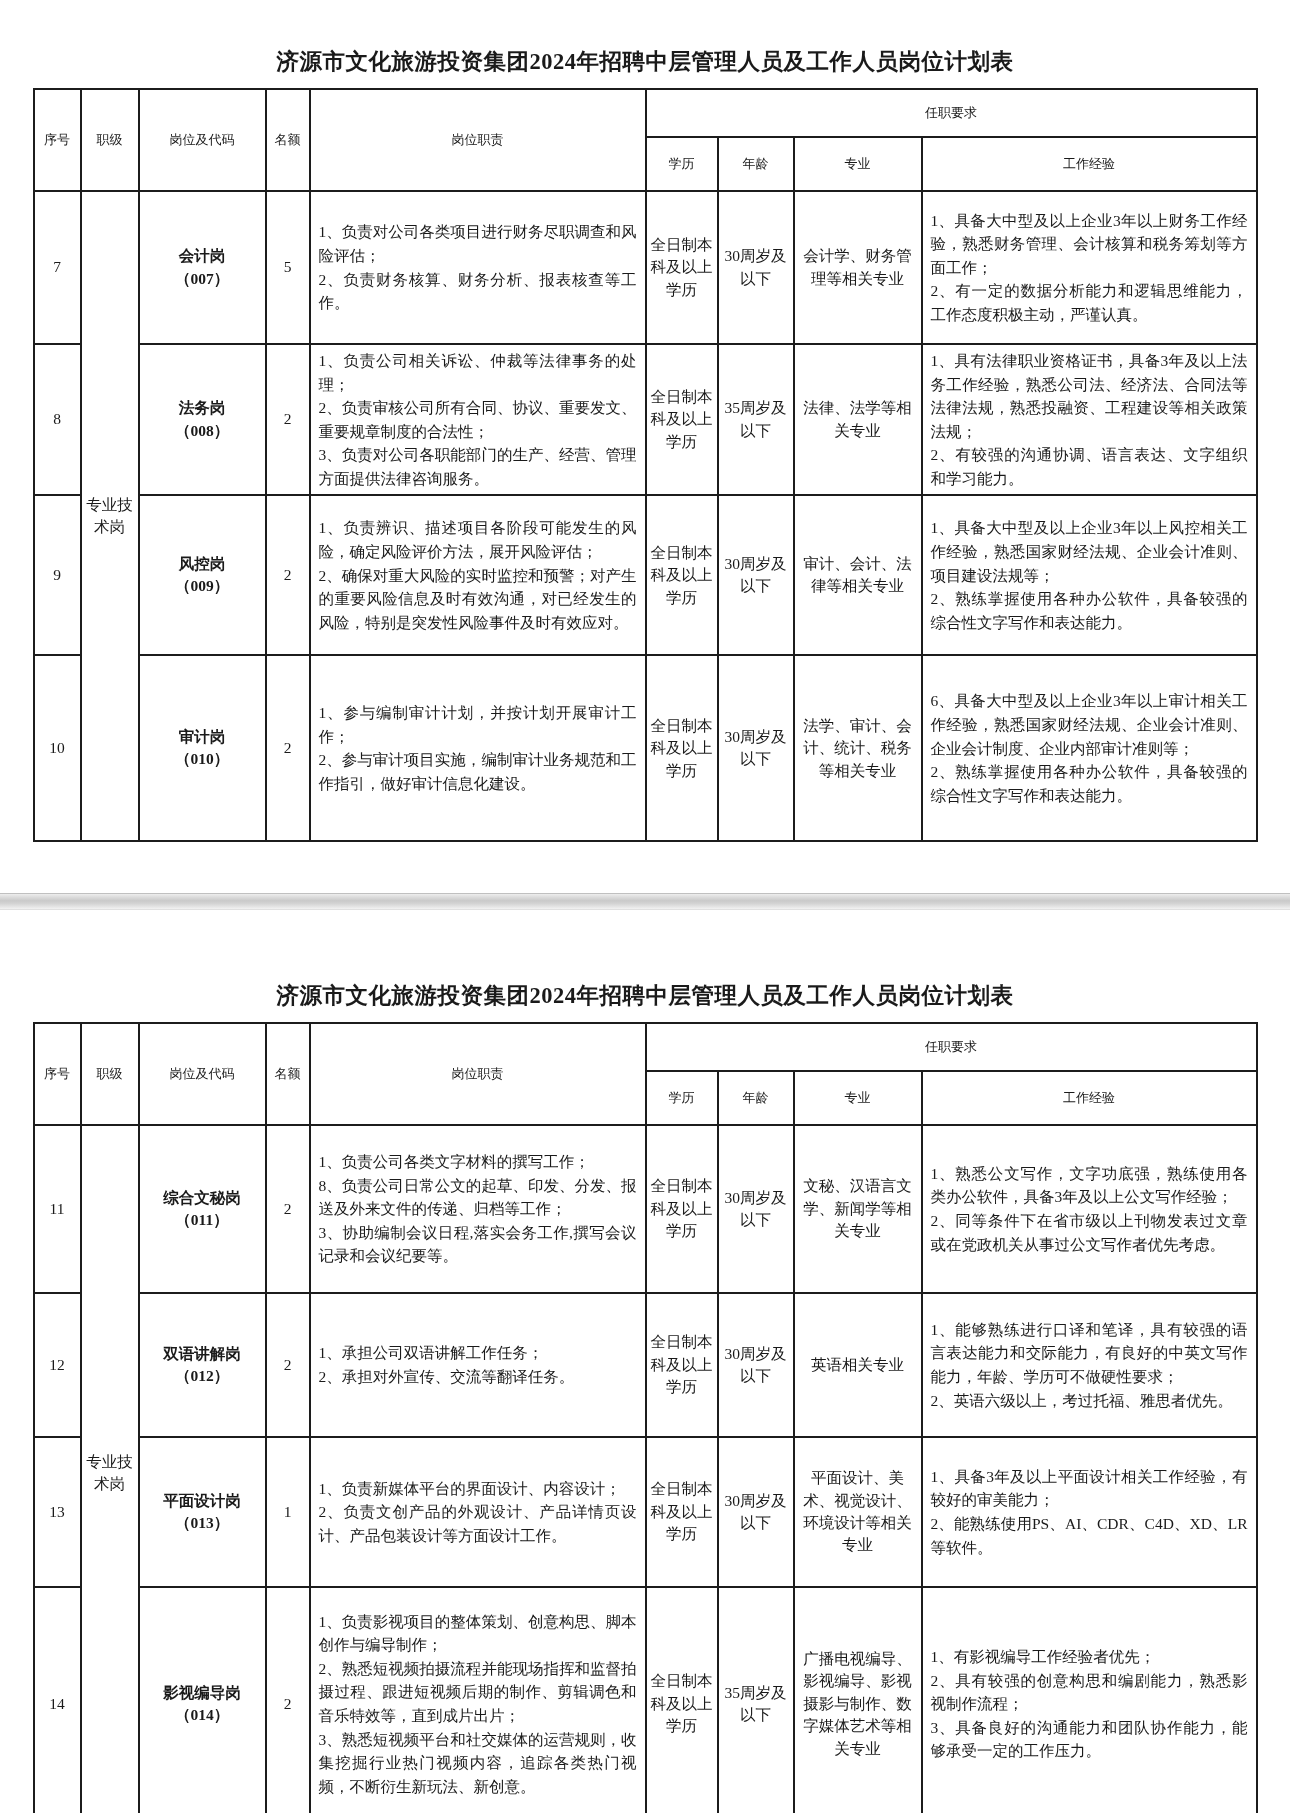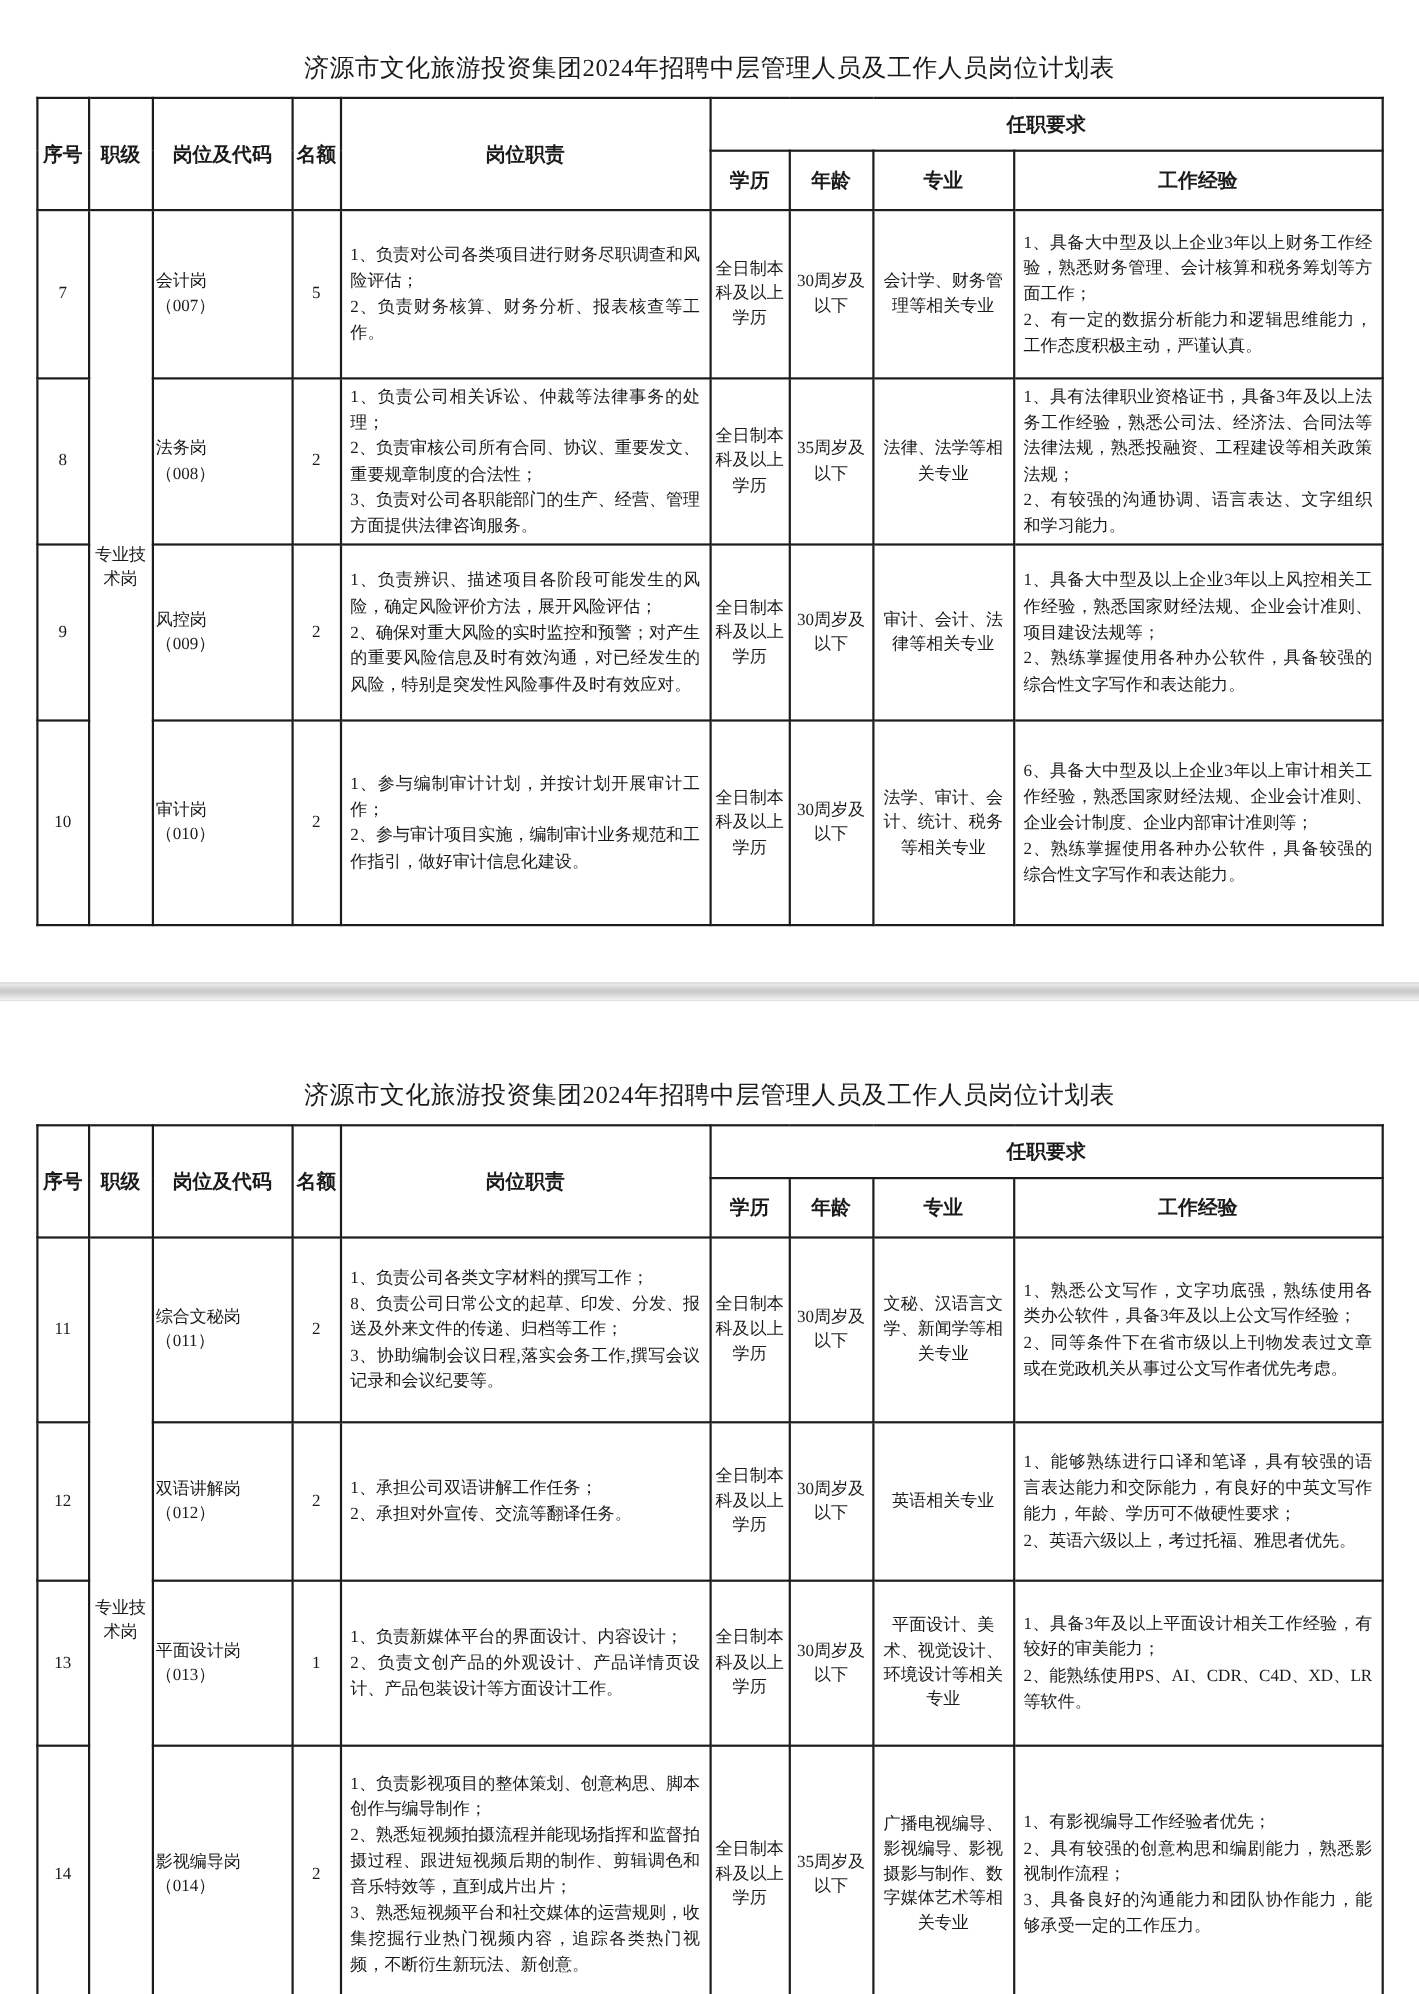--- a/index.html
+++ b/index.html
@@ -11,41 +11,41 @@
   .sheet{position:relative;width:100%;background:#ffffff;overflow:hidden;}
   .sheet-1{height:893px;}
   .sheet-2{height:903px;}
   .page-divider{
     height:17px;width:100%;
     background:linear-gradient(#ededed,#c9c9c9 45%,#d4d4d4 65%,#f2f2f2);
     border-top:1px solid #c0c0c0;border-bottom:1px solid #e0e0e0;
     box-sizing:border-box;
   }
   .page-title{
-    text-align:center;font-weight:normal;font-size:22.5px;letter-spacing:.5px;
+    text-align:center;font-weight:bold;font-size:22.5px;letter-spacing:.5px;
   }
   .sheet-1 .page-title{padding-top:46px;}
   .sheet-2 .page-title{padding-top:70px;}
   table.plan{
     border-collapse:collapse;table-layout:fixed;
     width:1223px;margin:11px auto 0 auto;
   }
   table.plan th, table.plan td{
     border:2px solid #1c1c1c;vertical-align:middle;word-break:break-all;
   }
   table.plan th{
-    font-size:18px;font-weight:bold;padding:2px;text-align:center;background:#fff;
+    font-size:13px;font-weight:normal;padding:2px;text-align:center;background:#fff;
   }
   td.c{
     text-align:center;padding:2px;font-size:15.5px;line-height:1.45;
   }
   td.t{
     text-align:justify;padding:4px 8px;font-size:15.5px;line-height:1.52;
   }
-  .pos-name,.pos-code{text-align:left;}
+  .pos-name,.pos-code{text-align:center;font-weight:bold;}
   .item{margin:0;}
   .b{font-weight:normal;}
   .hdr-row-1 th{height:42px;}
   .hdr-row-2 th{height:48px;margin-top:23px;}
 </style>
 </head>
 <body>
 
 <div class="sheet sheet-1">
   <div class="page-title">济源市文化旅游投资集团2024年招聘中层管理人员及工作人员岗位计划表</div>

